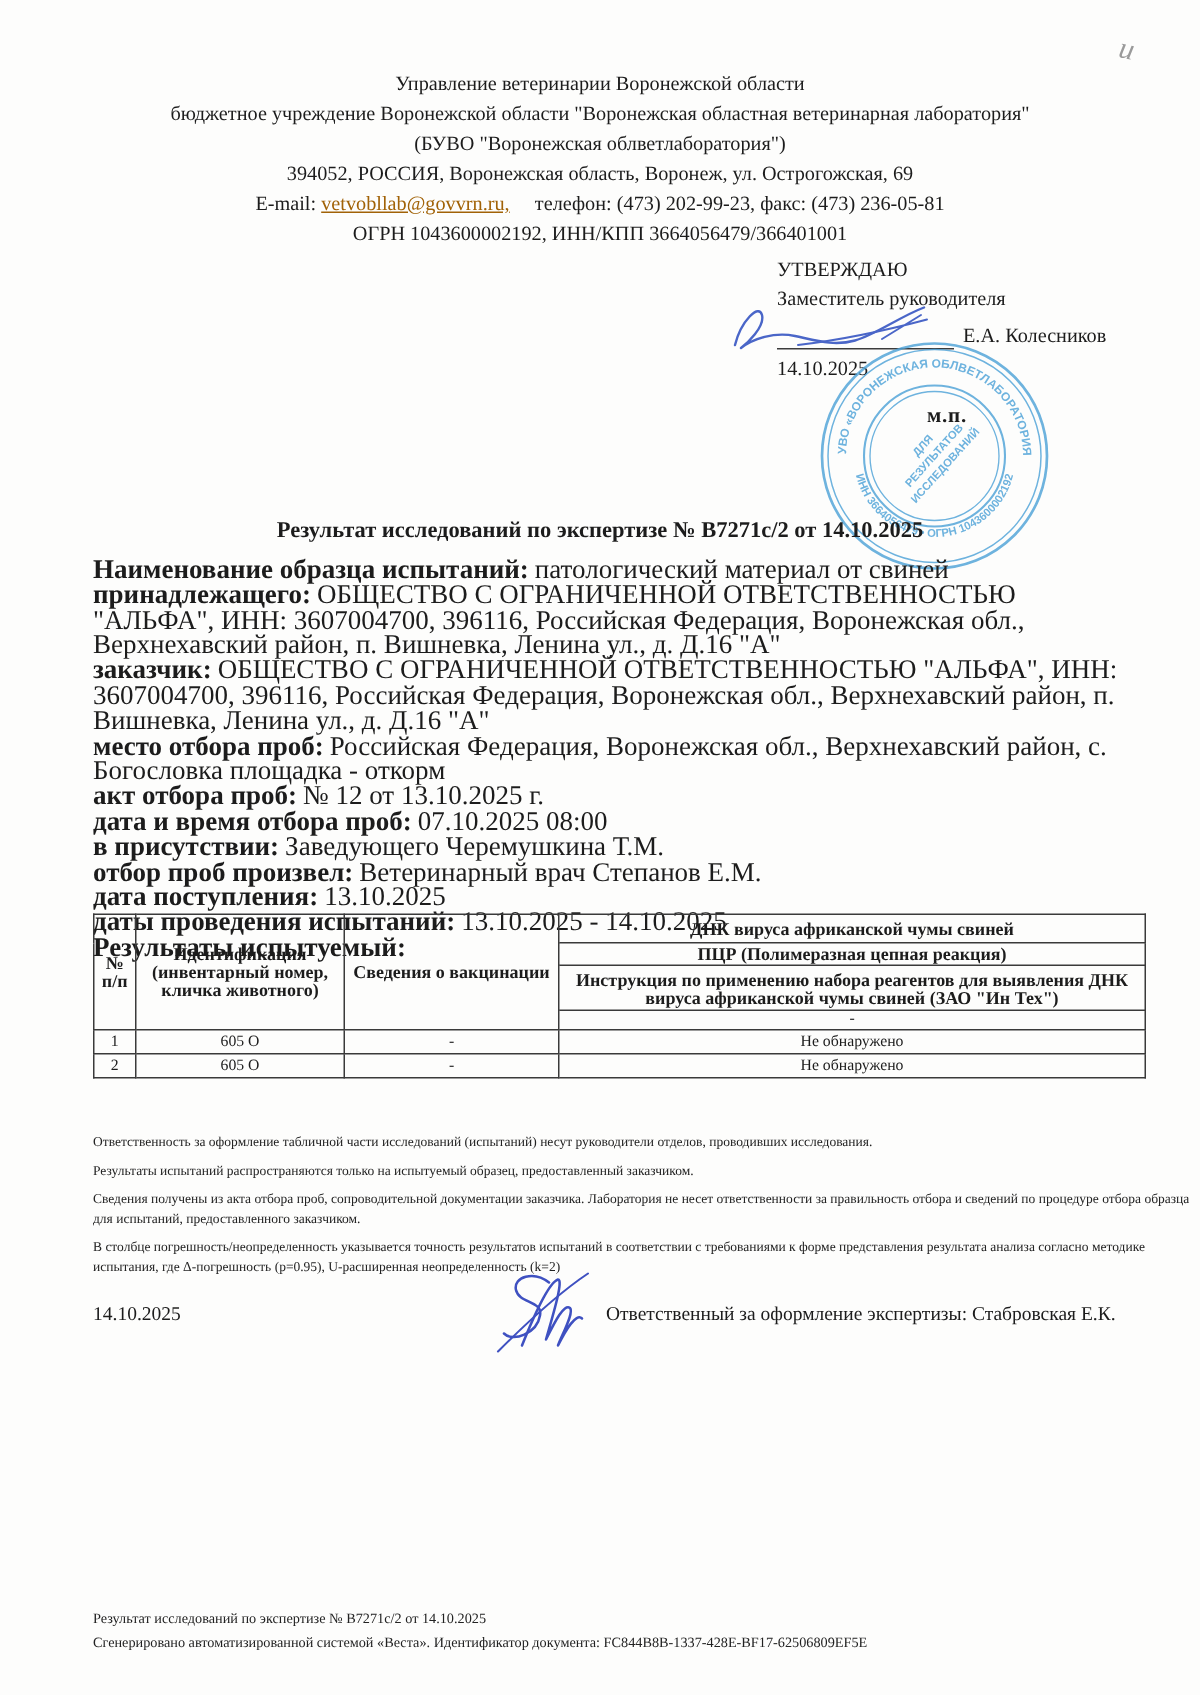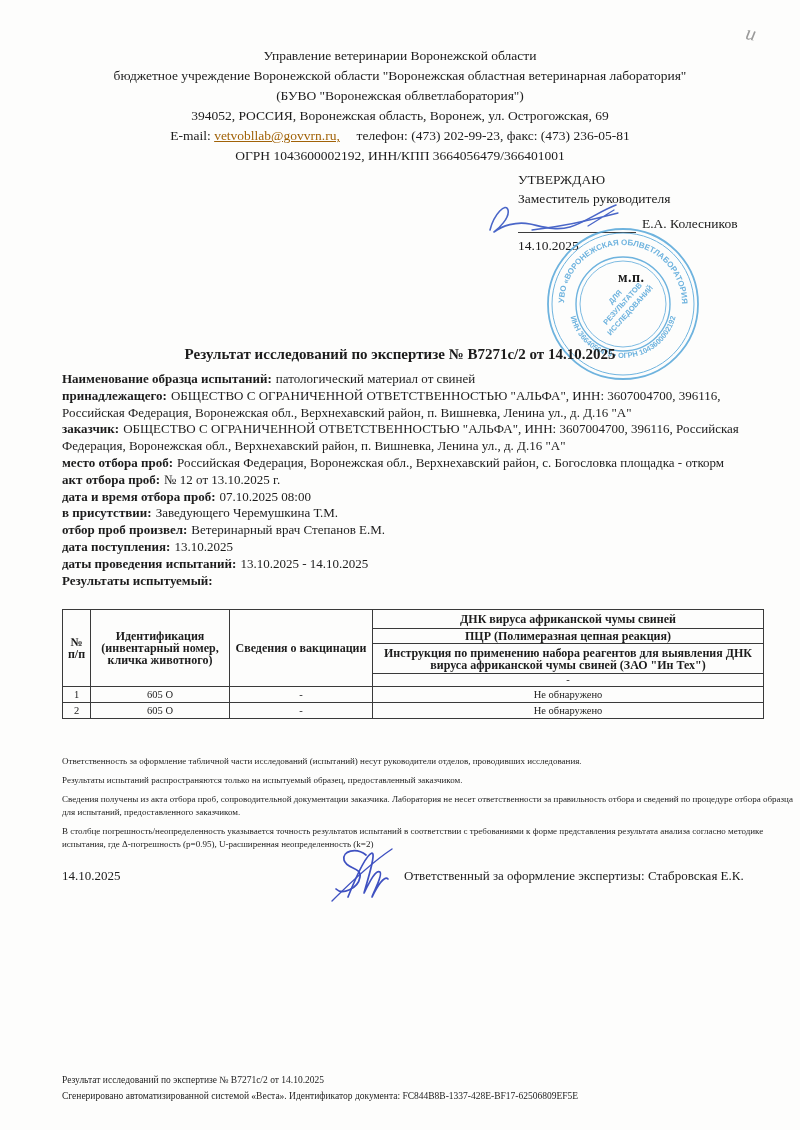--- a/index.html
+++ b/index.html
@@ -15,21 +15,21 @@
   .org-header .gap{display:inline-block;width:10px;}
   
   .approve{font-size:13.5px;line-height:19px;}
   .sig-line{border-bottom:1px solid #3c3c3c;}
   
   .stamp{opacity:.82;}
   .mp-mark{font-size:14px;font-weight:bold;letter-spacing:.5px;}
   
   .doc-title{top:346px;left:0;width:800px;text-align:center;font-size:15px;font-weight:bold;}
   
-  .details{top:371px;left:62px;width:684px;font-size:13px;line-height:16.8px;}
+  .details{top:371px;left:62px;width:684px;font-size:18px;line-height:16.8px;}
   .detail b{margin-right:4px;}
   
   table.results{
     top:609px;left:62px;position:absolute;border-collapse:collapse;table-layout:fixed;
     width:702px;font-family:"Liberation Serif","DejaVu Serif",serif;
   }
   table.results th,table.results td{
     border:1px solid #3a3a3a;text-align:center;vertical-align:middle;
     padding:0 3px;font-weight:bold;font-size:12px;line-height:12px;
   }

